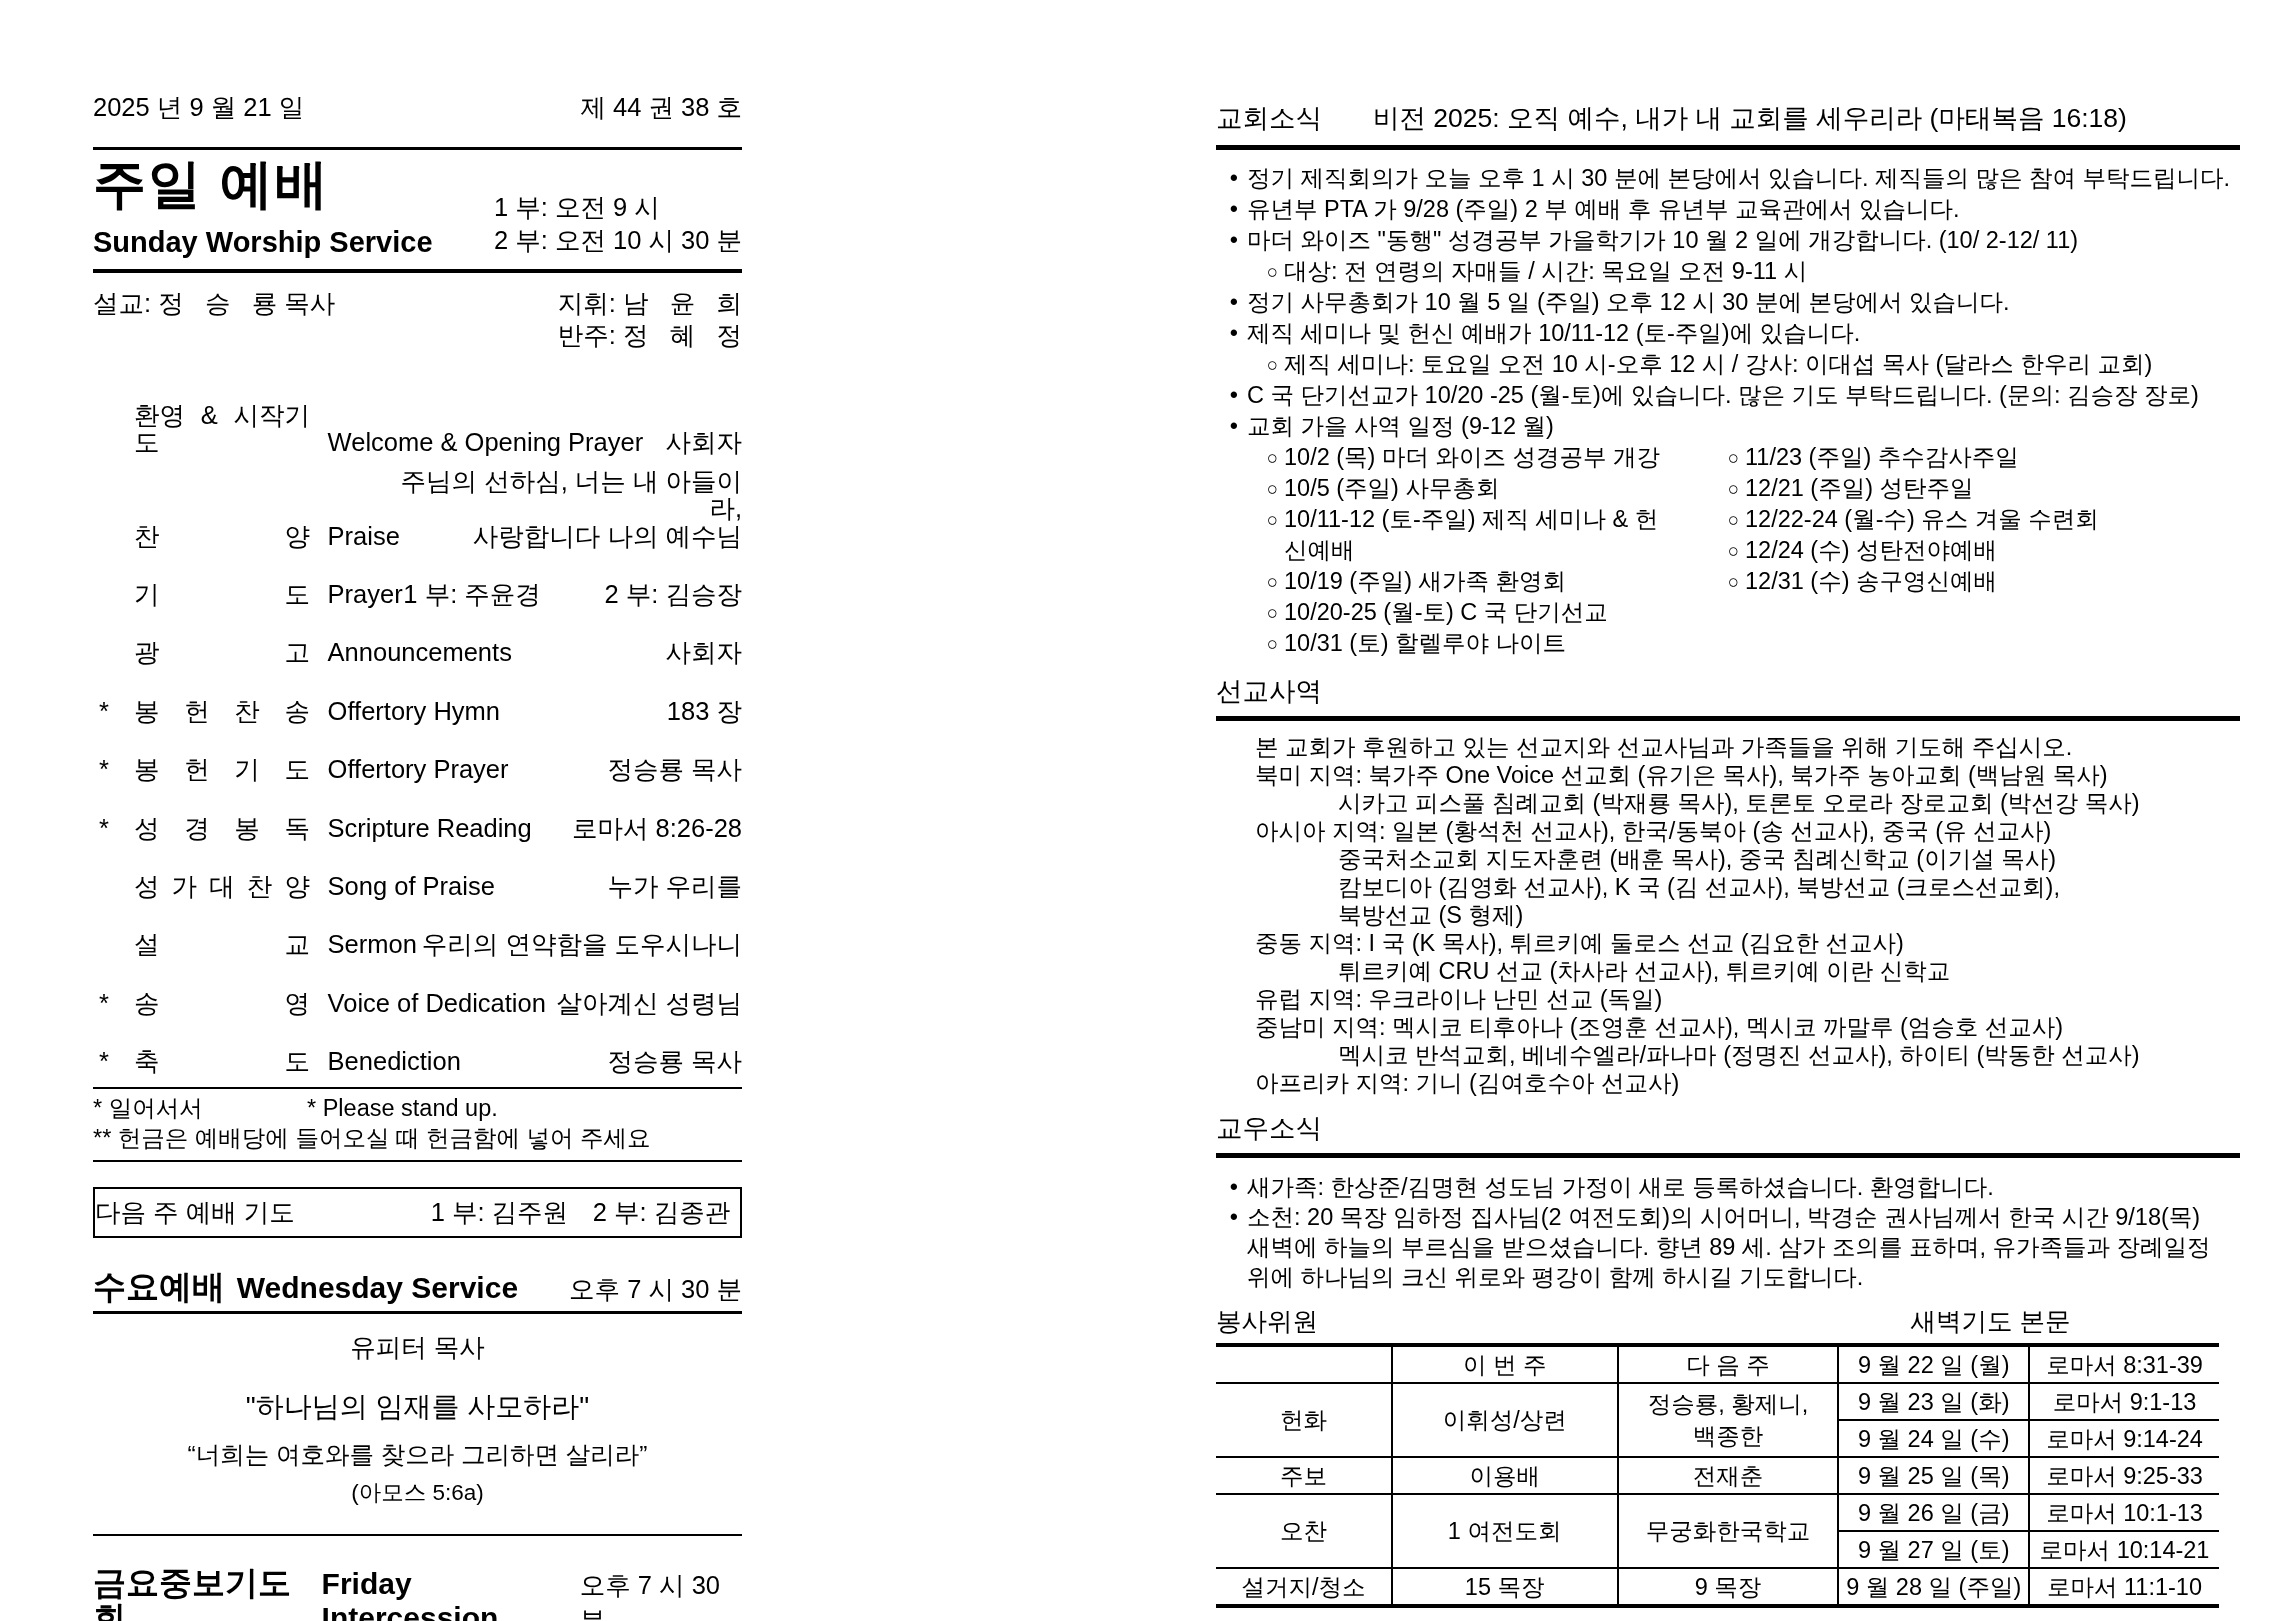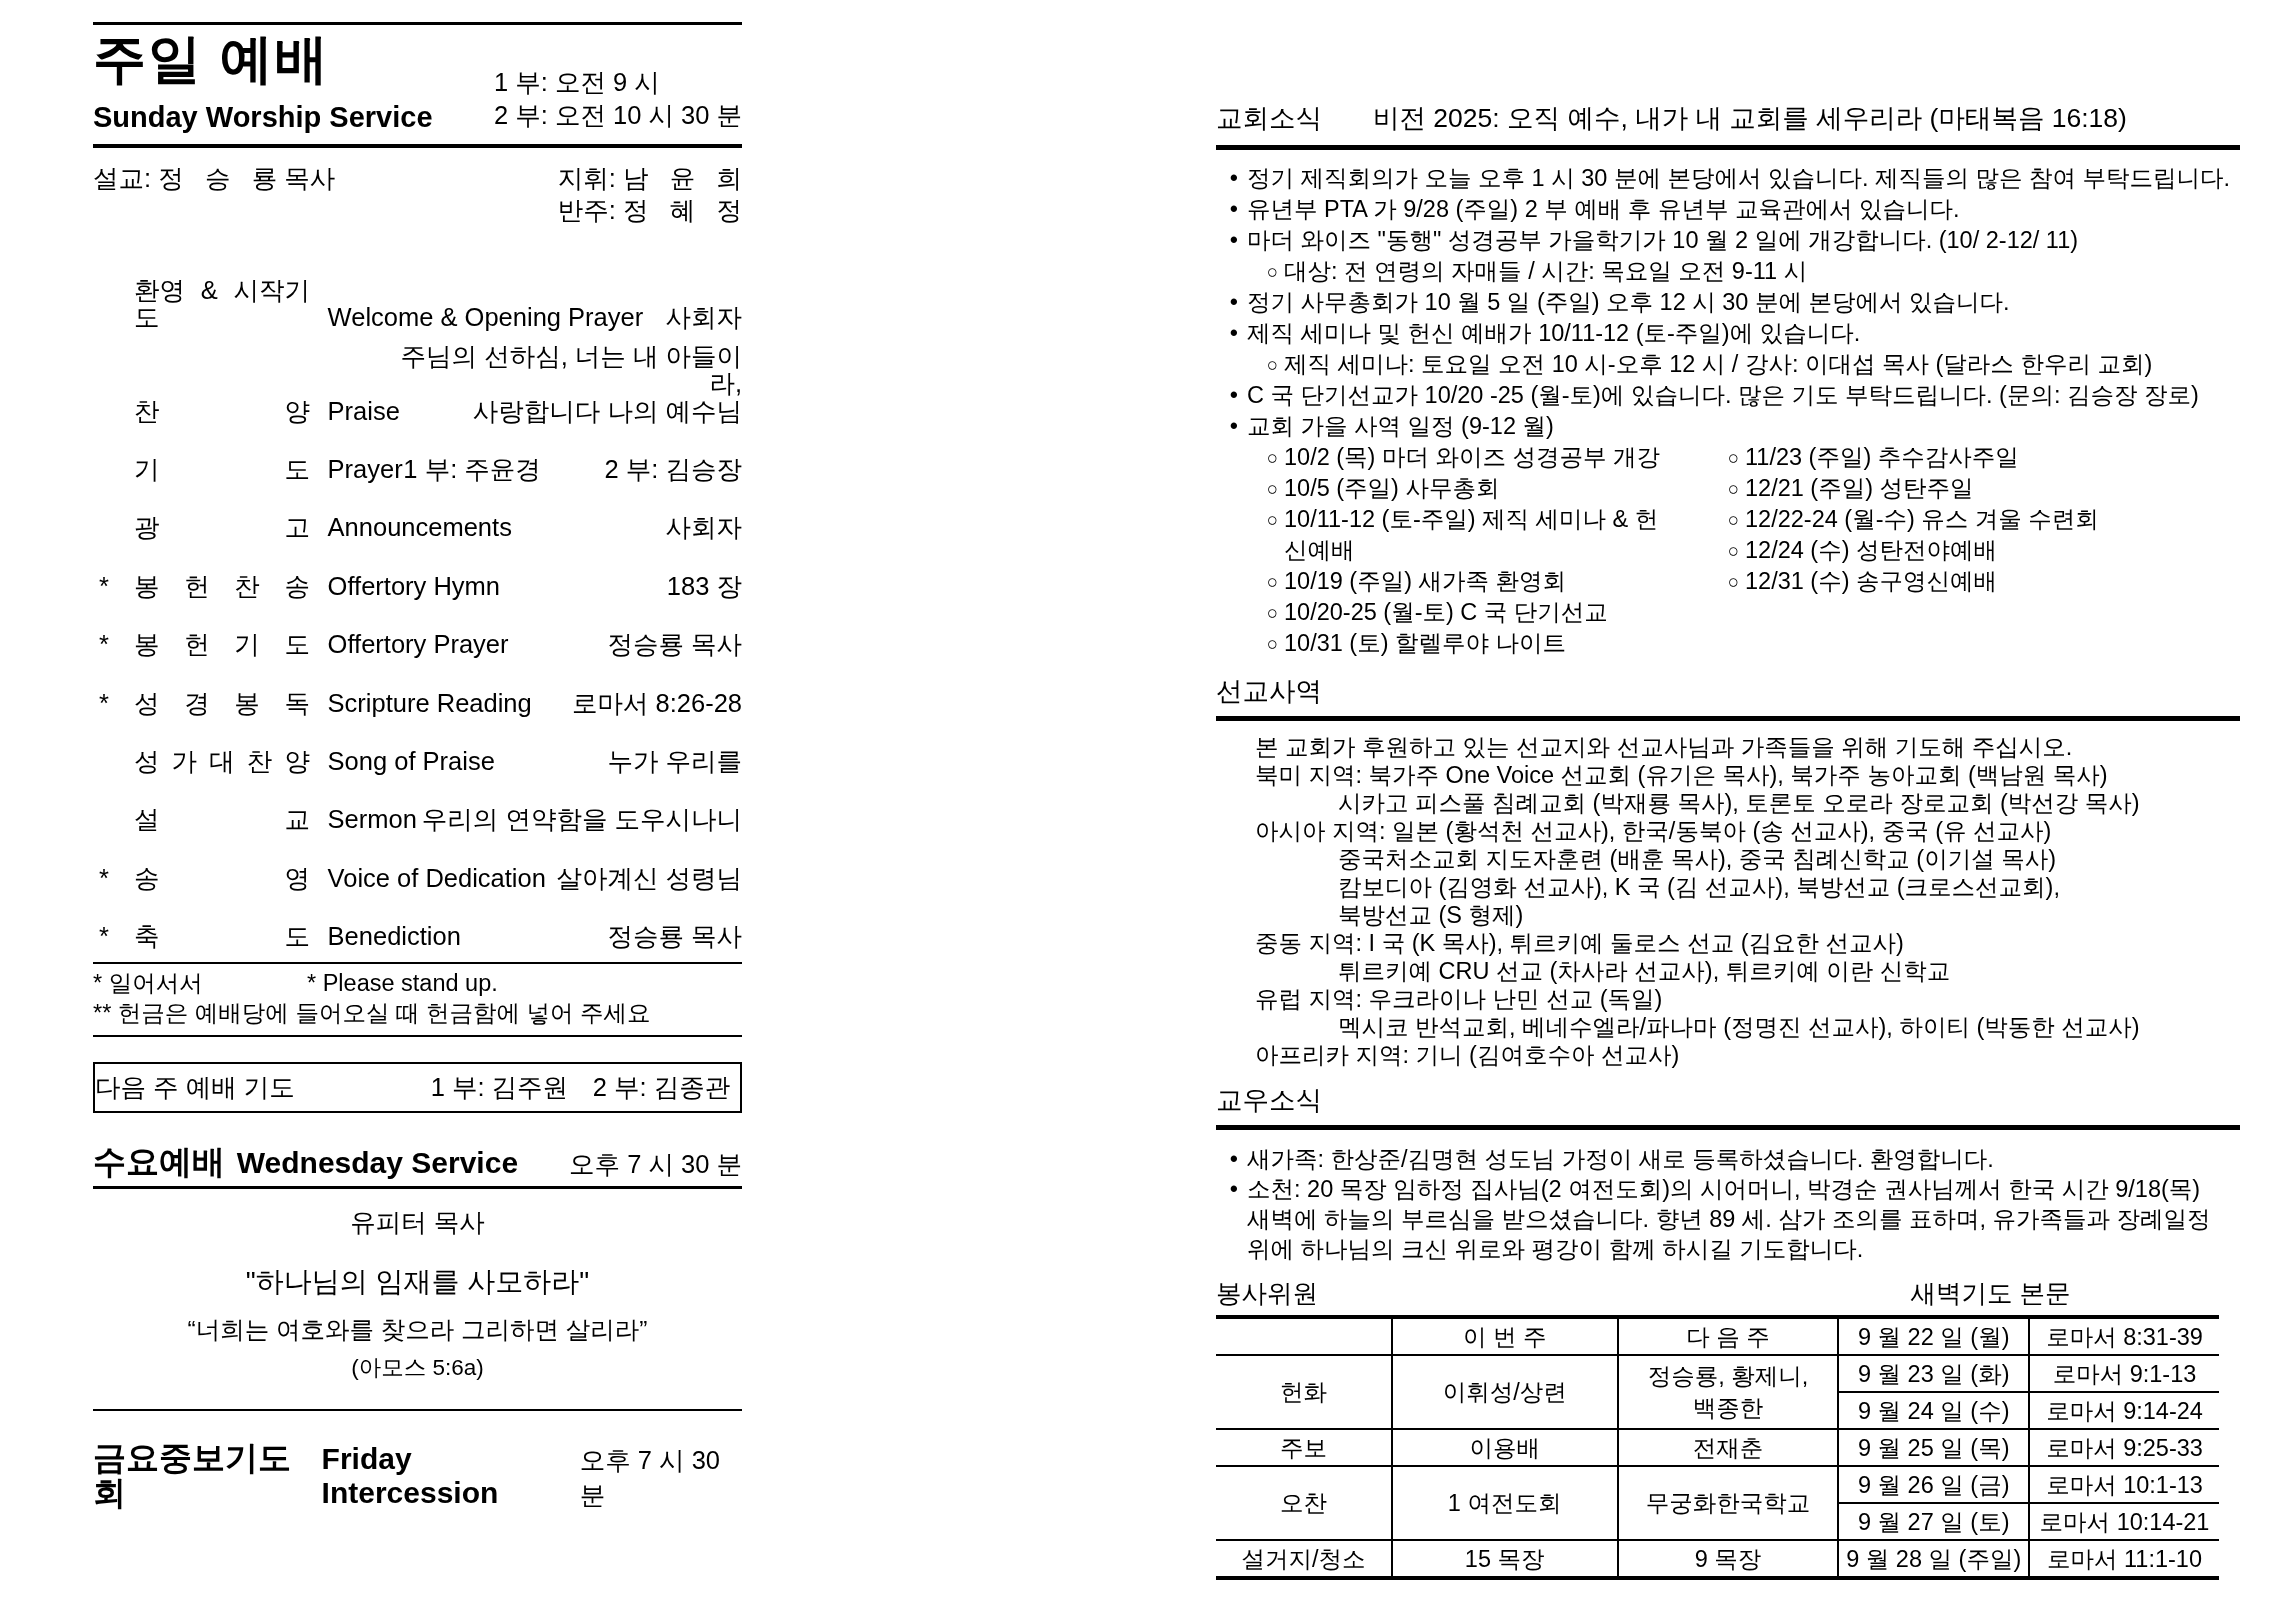--- a/index.html
+++ b/index.html
@@ -80,20 +80,24 @@
   table.duty td{border:2px solid #000;text-align:center;vertical-align:middle;font-size:23.5px;height:35px;padding:0 3.9px;}
   table.duty td:first-child{border-left:none;}
   table.duty td:last-child{border-right:none;}
   .cw-role{width:167px;}.cw-this{width:216px;}.cw-next{width:211px;}.cw-date{width:181px;}.cw-pass{width:181px;}
 </style>
 </head>
 <body>
 
 <div class="col" id="col1">
 
+  <div class="p1-dateline">
+    <span>2025 년 9 월 21 일</span>
+    <span>제 44 권 38 호</span>
+  </div>
   <div class="rule rule-4" id="rule-top1"></div>
 
   <div class="p1-titleblock">
     <div>
       <div class="p1-title-ko">주일 예배</div>
       <div class="p1-title-en">Sunday Worship Service</div>
     </div>
     <div class="p1-times">
       <div>1 부: 오전 9 시</div>
       <div>2 부: 오전 10 시 30 분</div>
@@ -318,20 +322,21 @@
     <div class="mis l0">본 교회가 후원하고 있는 선교지와 선교사님과 가족들을 위해 기도해 주십시오.</div>
     <div class="mis l0">북미 지역: 북가주 One Voice 선교회 (유기은 목사), 북가주 농아교회 (백남원 목사)</div>
     <div class="mis l1">시카고 피스풀 침례교회 (박재룡 목사), 토론토 오로라 장로교회 (박선강 목사)</div>
     <div class="mis l0">아시아 지역: 일본 (황석천 선교사), 한국/동북아 (송 선교사), 중국 (유 선교사)</div>
     <div class="mis l1">중국처소교회 지도자훈련 (배훈 목사), 중국 침례신학교 (이기설 목사)</div>
     <div class="mis l1">캄보디아 (김영화 선교사), K 국 (김 선교사), 북방선교 (크로스선교회),</div>
     <div class="mis l1">북방선교 (S 형제)</div>
     <div class="mis l0">중동 지역:  I 국 (K 목사), 튀르키예 둘로스 선교 (김요한 선교사)</div>
     <div class="mis l1">튀르키예 CRU 선교 (차사라 선교사), 튀르키예 이란 신학교</div>
     <div class="mis l0">유럽 지역: 우크라이나 난민 선교 (독일)</div>
+    <div class="mis l0">중남미 지역: 멕시코 티후아나 (조영훈 선교사), 멕시코 까말루 (엄승호 선교사)</div>
     <div class="mis l1">멕시코 반석교회, 베네수엘라/파나마 (정명진 선교사), 하이티 (박동한 선교사)</div>
     <div class="mis l0">아프리카 지역: 기니 (김여호수아 선교사)</div>
   </div>
 
   <div class="sec-title">교우소식</div>
   <div class="rule rule-5 sec-rule"></div>
   <div class="mem-list">
     <div class="ann lvl0">
       <span class="mk">•</span>
       <span class="txt pre">새가족: 한상준/김명현 성도님 가정이 새로 등록하셨습니다. 환영합니다.</span>

